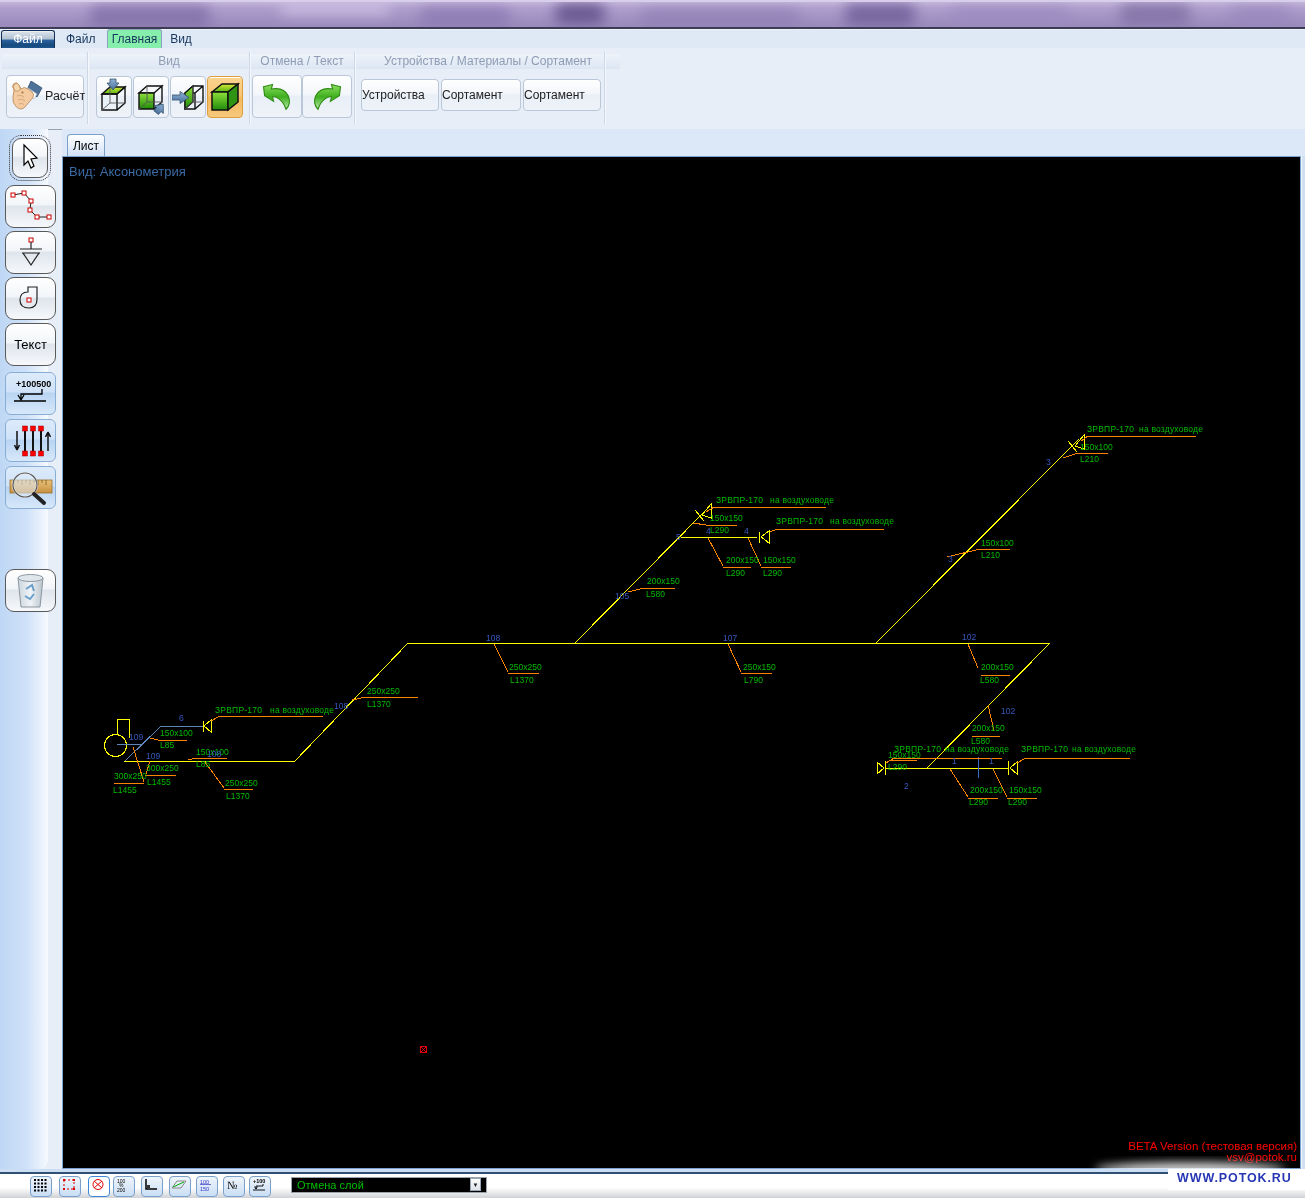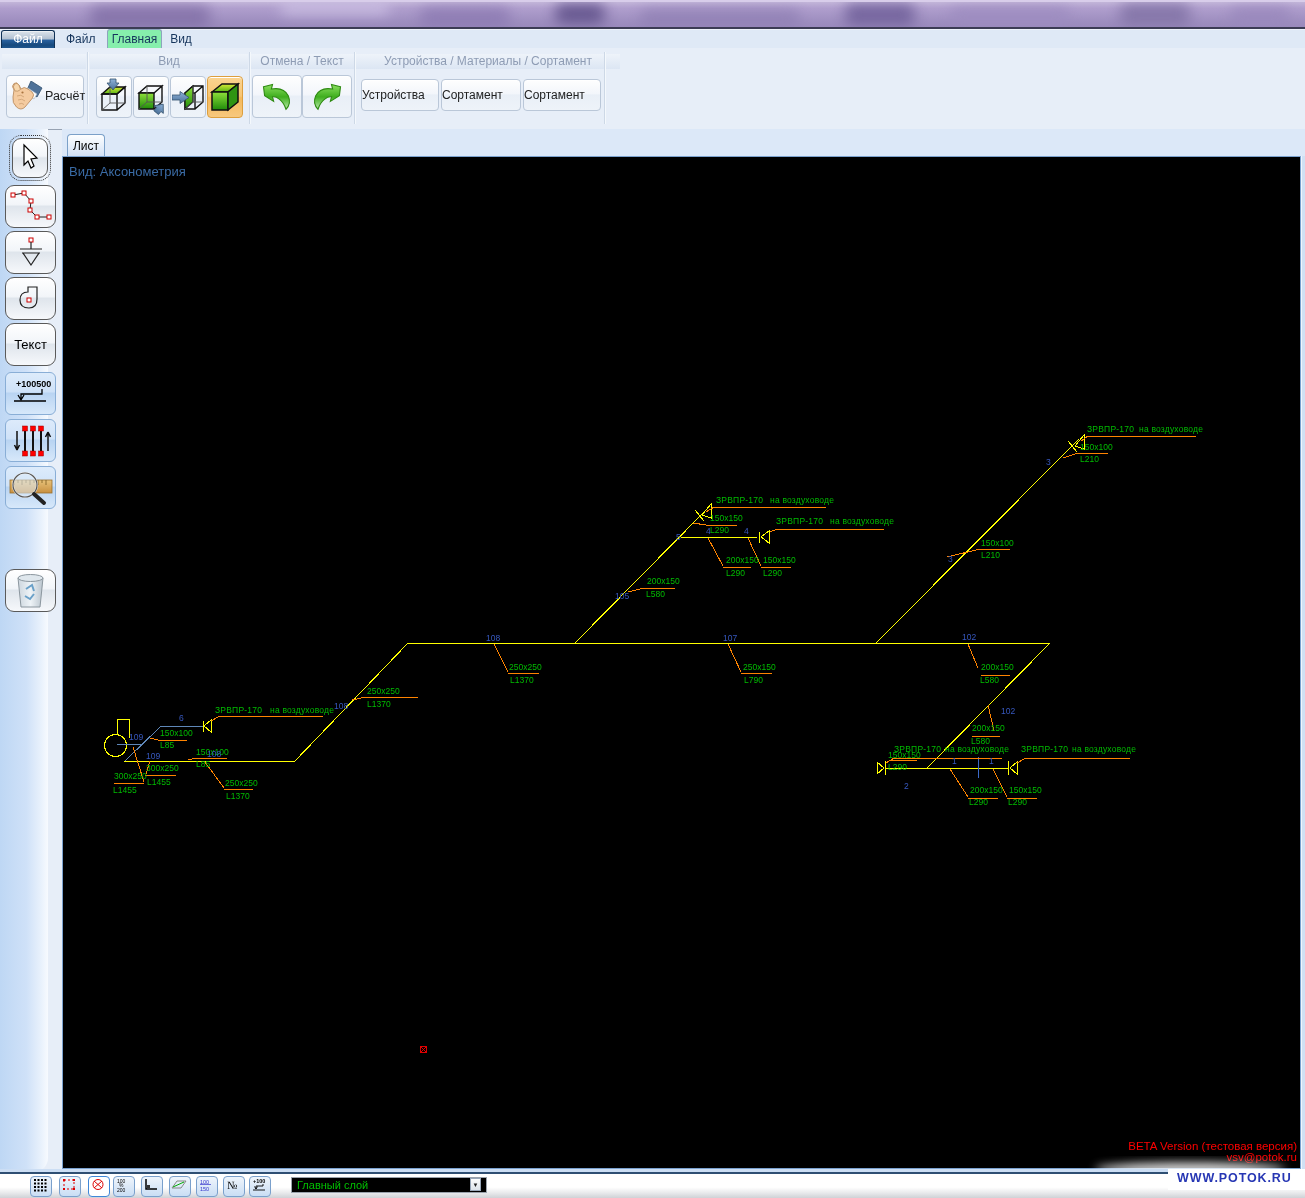--- a/index.html
+++ b/index.html
@@ -492,17 +492,17 @@
       <text x="3" y="12" font-size="11" fill="#000" font-family="Liberation Serif">№</text>
     </svg>
 </div>
 <div class="sbtn" style="left:249px;">
   <svg width="18" height="15">
       <text x="3" y="6" font-size="5.5" font-weight="bold" fill="#000" font-family="Liberation Sans">+100</text>
       <path d="M13,7 V9 L6,9 L6,12 M6,12 L4.5,9.5 M6,12 L7.5,9.5 M3,13 H15" fill="none" stroke="#000" stroke-width="0.9"></path>
     </svg>
 </div>
 <div class="abs" style="left:291px;top:1177px;width:189px;height:14px;background:#000;border:1px solid #9aa2ac;
-  color:#00c000;font-size:11px;line-height:14px;padding-left:5px;">Главный слой</div>
+  color:#00c000;font-size:11px;line-height:14px;padding-left:5px;">Отмена слой</div>
 <div class="abs" style="left:470px;top:1178px;width:11px;height:13px;background:linear-gradient(180deg,#fdfdfd,#dde3ea);
   border:1px solid #98a6b8;box-sizing:border-box;font-size:6px;text-align:center;line-height:12px;color:#222;">▼</div>
 
 <div id="www" class="abs" style="white-space:nowrap;">WWW.POTOK.RU</div>
 
 </body></html>

